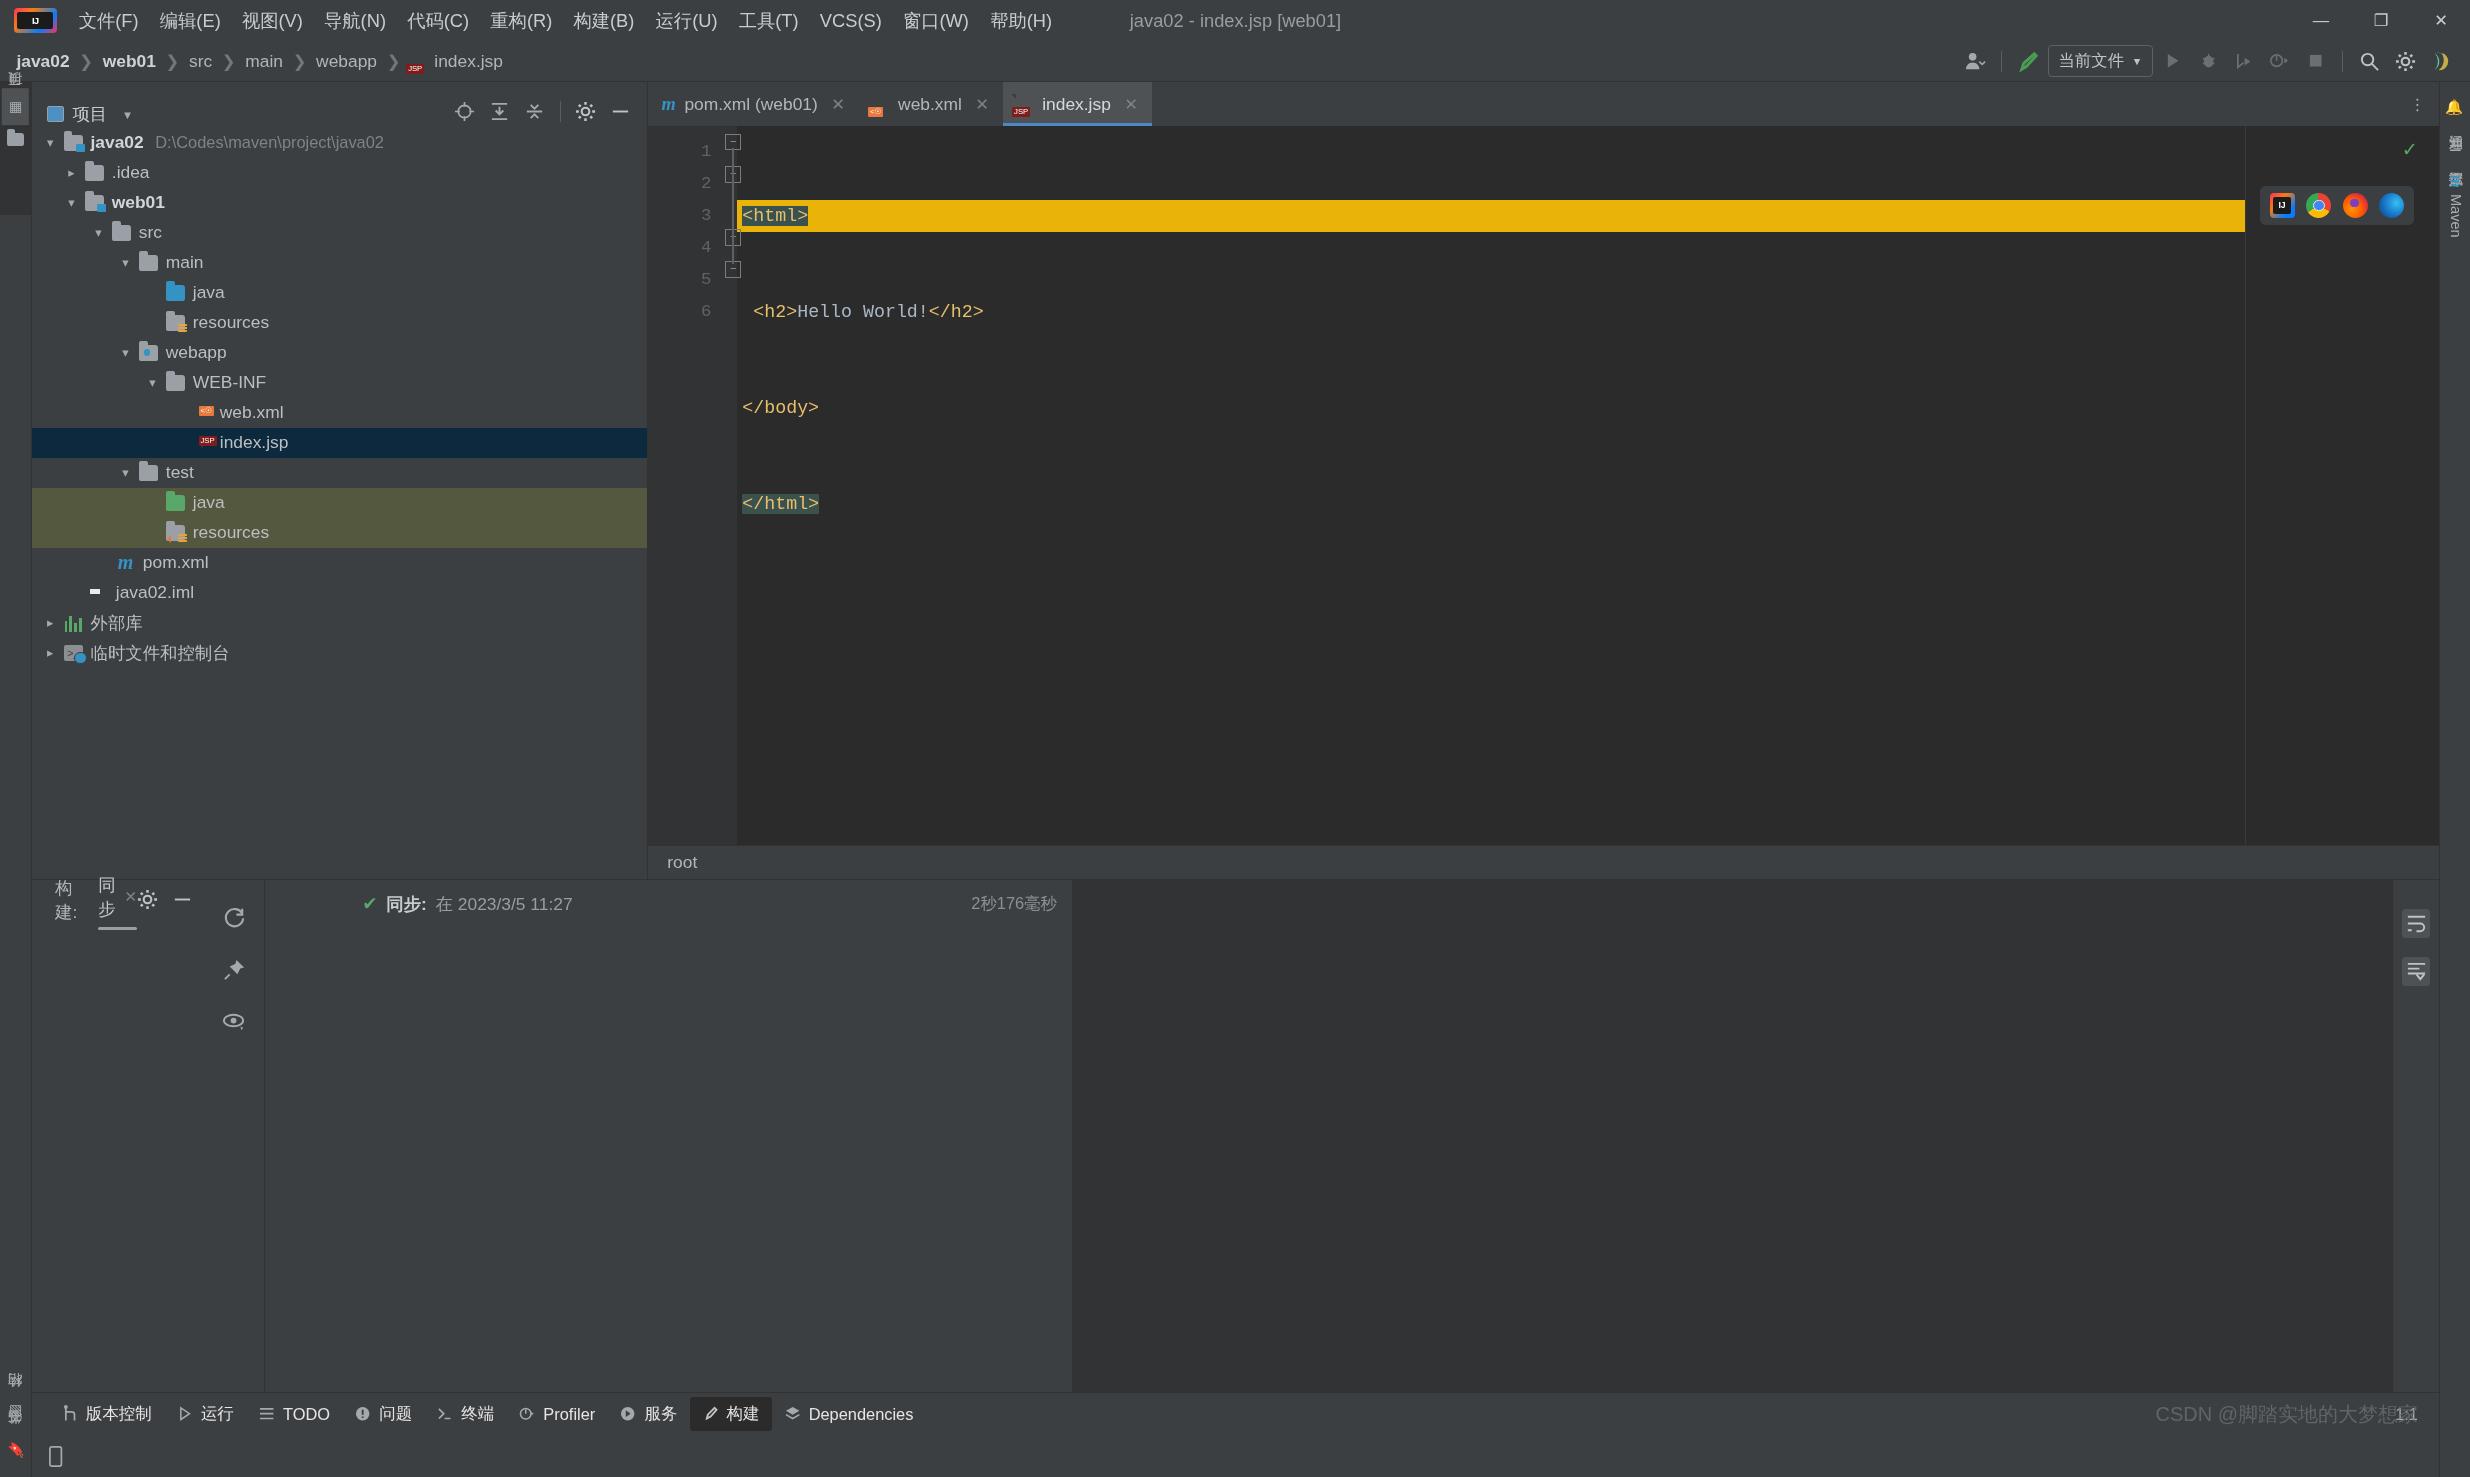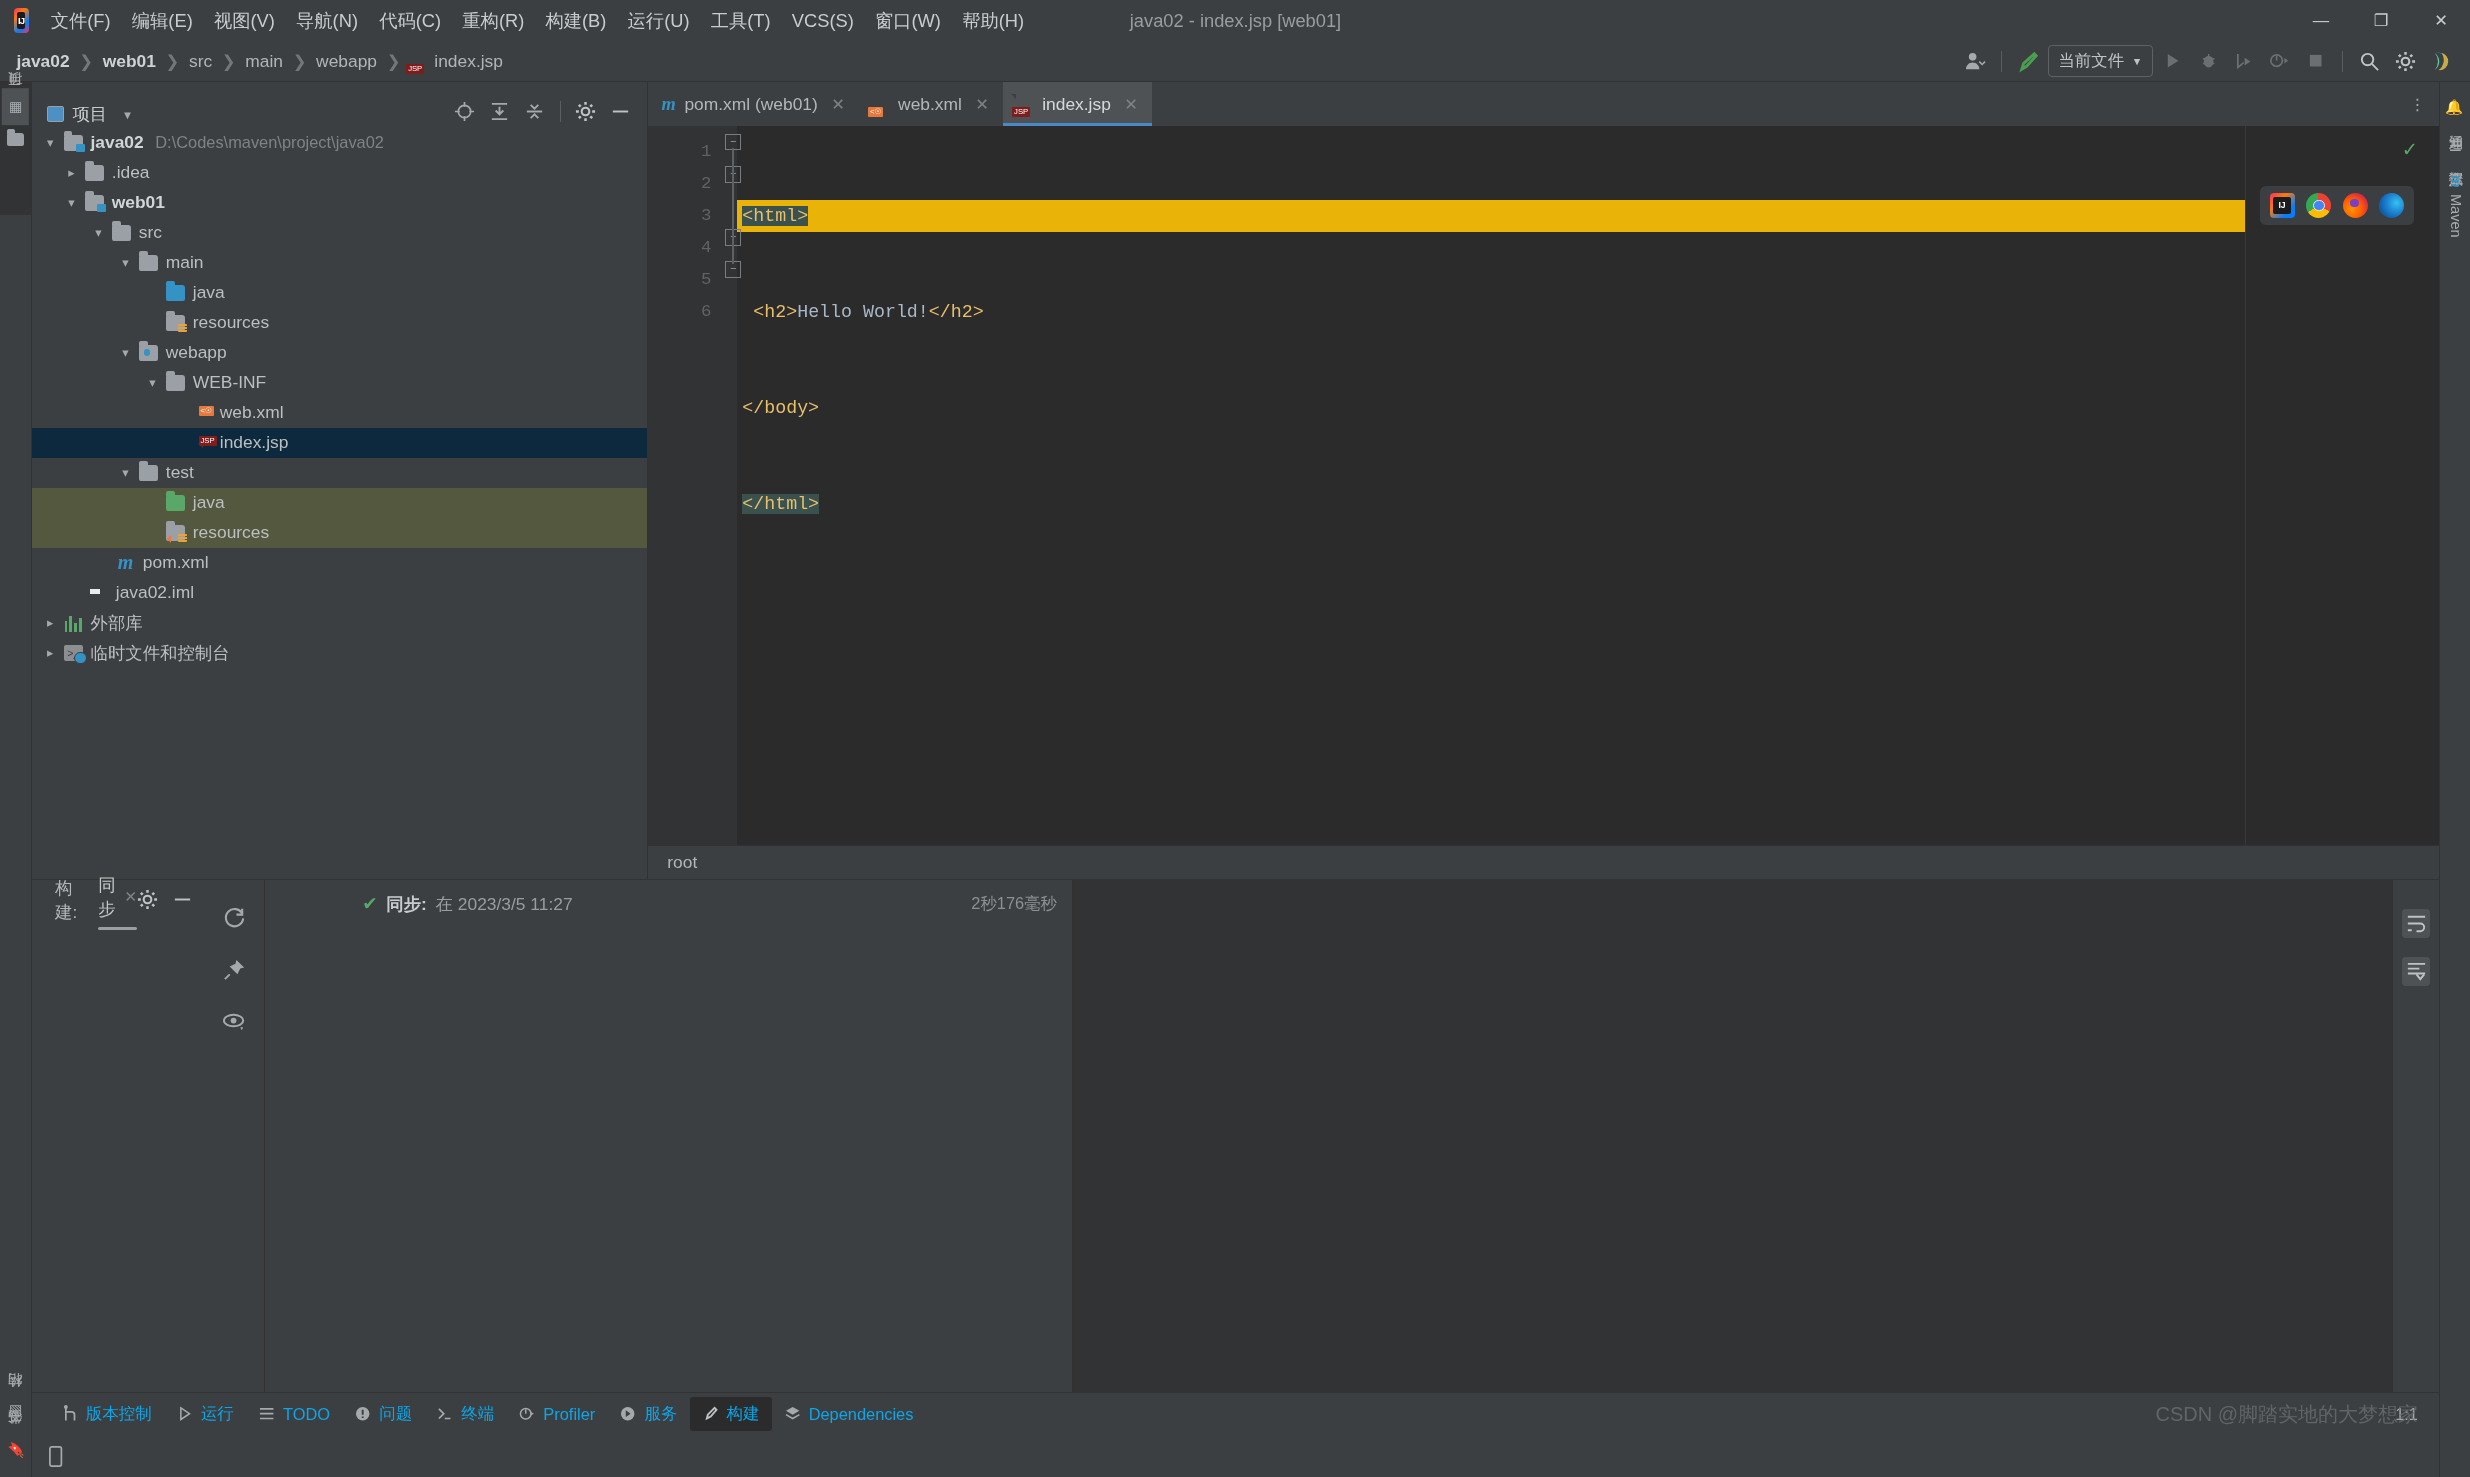--- a/index.html
+++ b/index.html
@@ -5,21 +5,21 @@
   html,body{margin:0;padding:0;background:#3c3f41;}
   body{
     width:2471px;height:1477px;overflow:hidden;
     font-family:"Liberation Sans","DejaVu Sans",sans-serif;
     color:#bbbbbb;-webkit-font-smoothing:antialiased;
   }
   .app{position:relative;width:2471px;height:1477px;background:#3c3f41;display:flex;flex-direction:column;}
 
   
   .titlebar{height:41px;background:#3c3f41;display:flex;align-items:center;flex:0 0 41px;position:relative;}
-  .ij-logo{width:15px;height:25px;margin:0 11.6px 0 13.5px;position:relative;flex:0 0 auto;}
+  .ij-logo{width:43px;height:25px;margin:0 11.6px 0 13.5px;position:relative;flex:0 0 auto;}
   .ij-logo .sq{position:absolute;inset:0;border-radius:3.9px;
     background:linear-gradient(135deg,#fe315d 0%,#f97a12 30%,#087cfa 70%,#fe315d 100%);}
   .ij-logo .inner{position:absolute;left:3.9px;top:3.9px;right:3.9px;bottom:3.9px;background:#1b1b1b;border-radius:1.9px;
      color:#fff;font-size:9.7px;font-weight:bold;display:flex;align-items:center;justify-content:center;letter-spacing:-1px;}
   .menubar{display:flex;align-items:center;height:41px;}
   .menuitem{padding:3.9px 10.6px;font-size:18.3px;color:#c9ccce;cursor:default;white-space:nowrap;}
   .wintitle{position:absolute;left:0;right:0;text-align:center;font-size:18.3px;color:#9a9d9f;pointer-events:none;}
   .winbtns{margin-left:auto;display:flex;align-items:center;height:41px;}
   .winbtn{width:60px;height:41px;display:flex;align-items:center;justify-content:center;color:#c9ccce;font-size:16.4px;}
 
@@ -154,21 +154,21 @@
   .bmsg2{color:#9a9d9f;font-weight:normal;}
   .bdur{margin-left:auto;color:#8d9093;font-size:16.4px;}
   .bcontent{flex:1 1 auto;background:#313335;}
   .brightbar{width:46px;flex:0 0 46px;background:#3c3f41;border-left:1px solid #323232;
      display:flex;flex-direction:column;align-items:center;gap:19.3px;padding-top:29px;color:#a6a9ab;}
   .brightbar .on{background:#4e5254;border-radius:3.9px;padding:2.9px;}
 
   
   .statusbar{height:42px;flex:0 0 42px;background:#3c3f41;display:flex;align-items:center;
      border-top:1px solid #323232;position:relative;padding-left:17.4px;}
-  .sbtn{display:flex;align-items:center;gap:8.7px;padding:5.8px 12.6px;font-size:16.4px;color:#0ea5e9;border-radius:2.9px;}
+  .sbtn{display:flex;align-items:center;gap:8.7px;padding:5.8px 12.6px;font-size:16.4px;color:#e5e5e5;border-radius:2.9px;}
   .sbtn.active{background:#2b2b2b;}
   .sright{margin-left:auto;display:flex;align-items:center;gap:13.5px;padding-right:21px;font-size:16.4px;color:#a6a9ab;
      position:relative;}
   .watermark{position:absolute;right:21px;top:50%;transform:translateY(-50%);font-size:20px;color:#6e7173;
      opacity:.75;white-space:nowrap;pointer-events:none;}
   .lastrow{height:42px;flex:0 0 42px;background:#3c3f41;display:flex;align-items:center;padding-left:13.5px;}
   svg{display:block;}
 </style>
 </head>
 <body>

